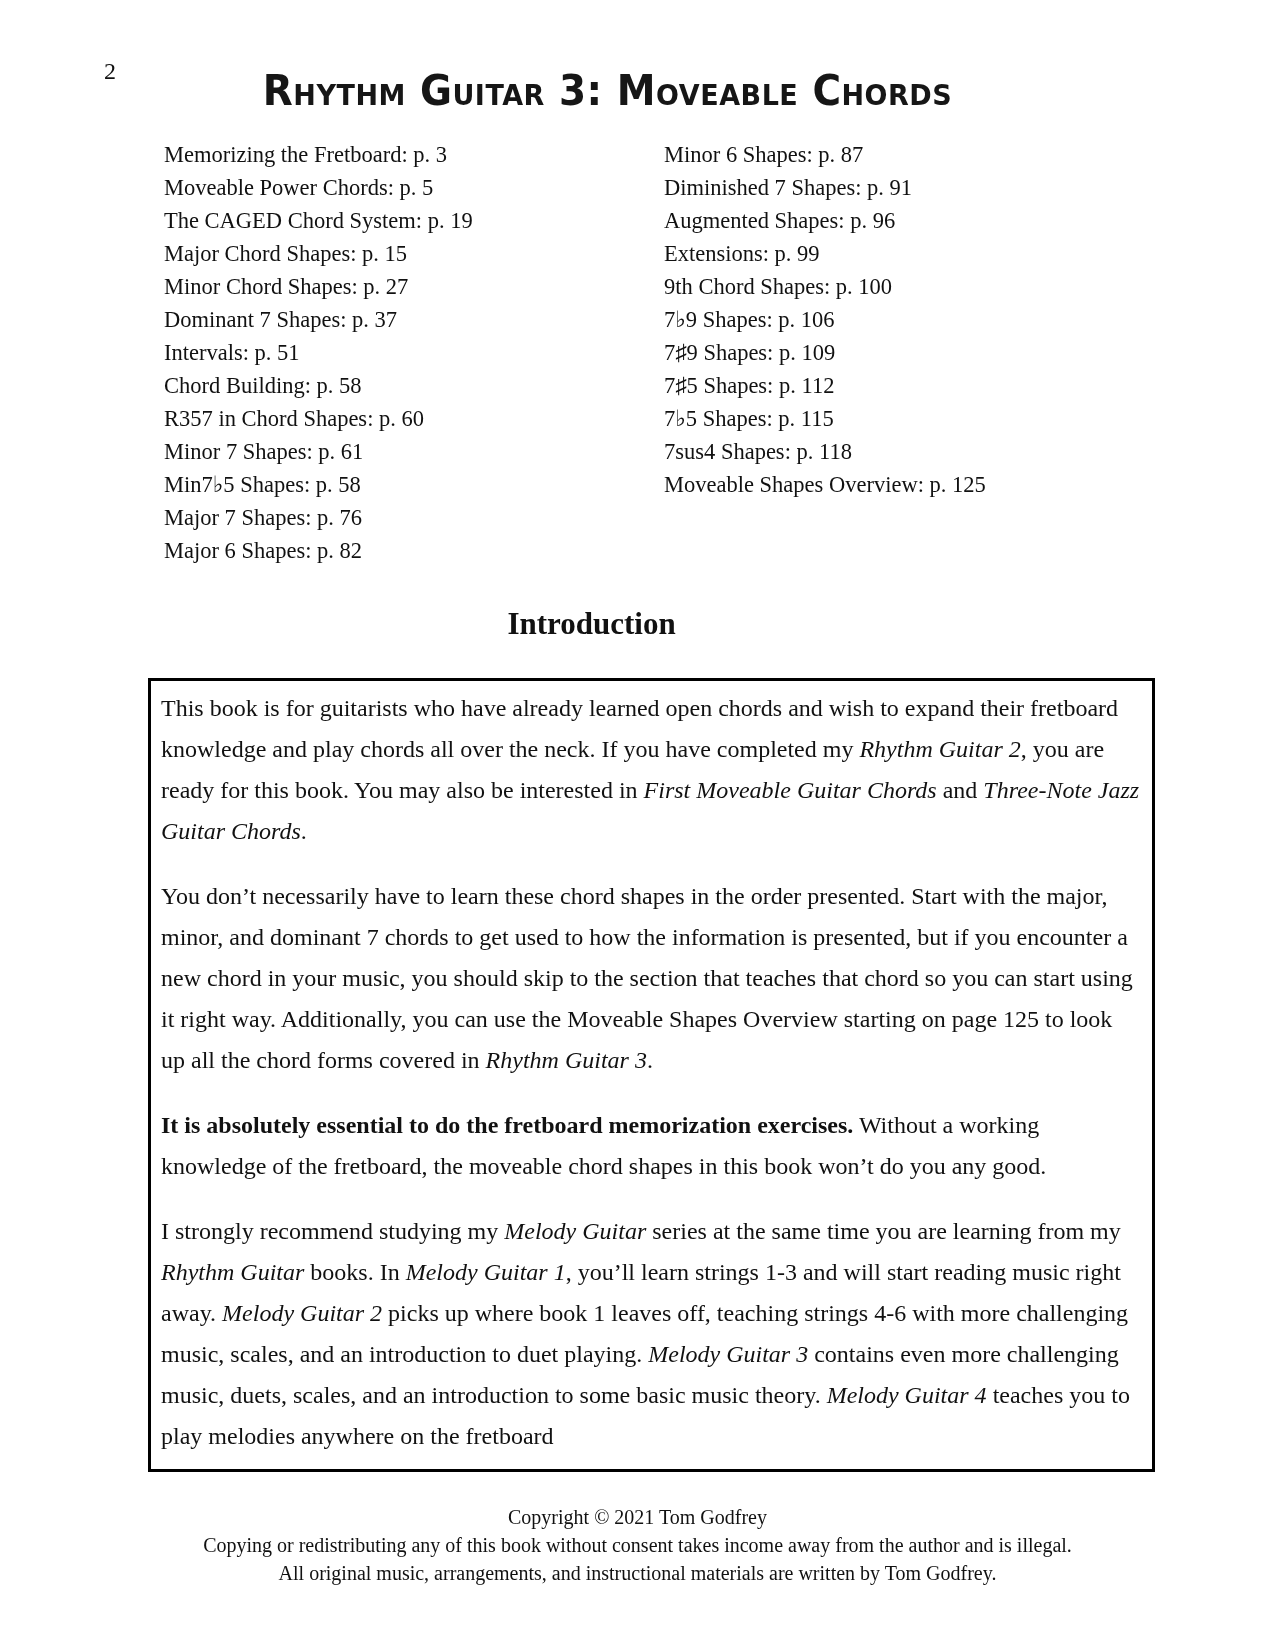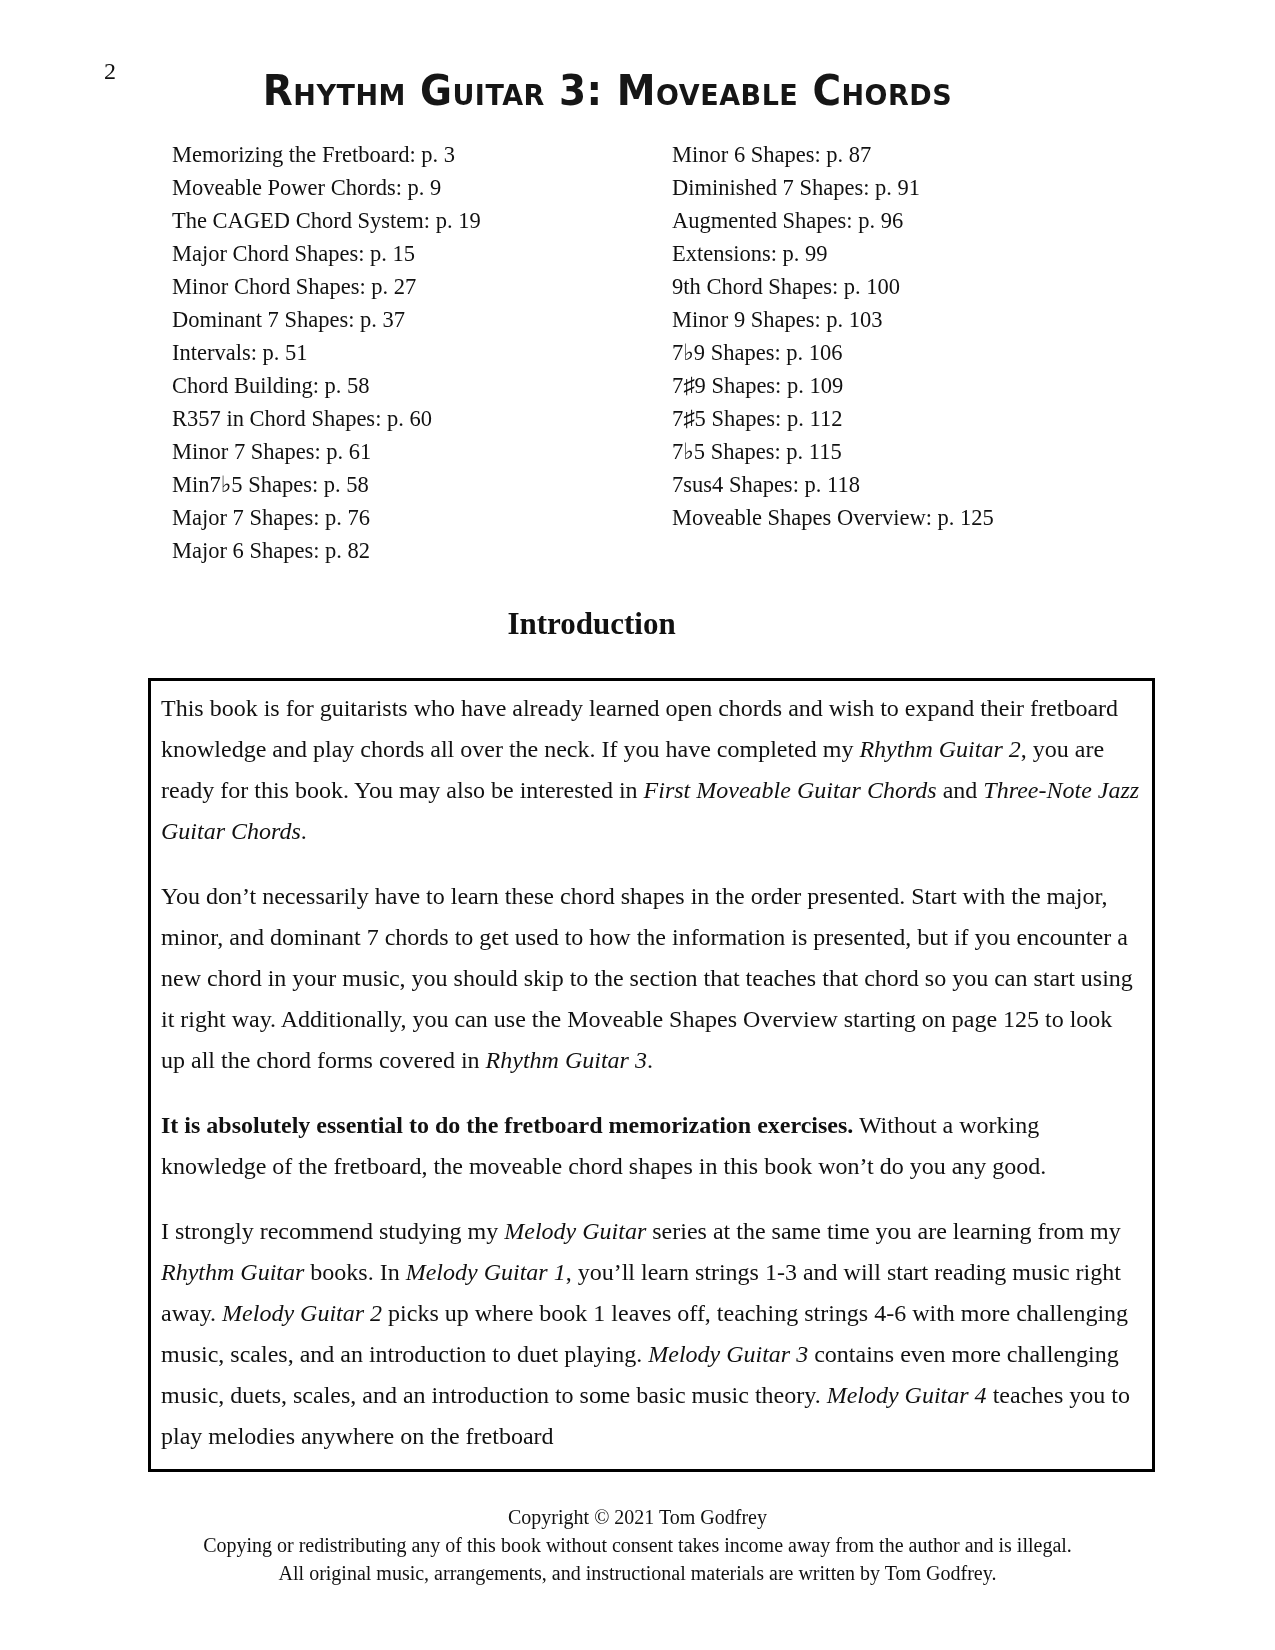--- a/index.html
+++ b/index.html
@@ -37,21 +37,21 @@
     font-variant: small-caps;
     font-size: 39px;
     letter-spacing: 0.5px;
     color: #161616;
     transform: scaleY(1.08);
     transform-origin: top center;
   }
   .toc {
     position: absolute;
     top: 138px;
-    left: 172px;
+    left: 164px;
     right: 60px;
     display: flex;
     font-size: 22.5px;
     justify-content: center;
   }
   .toc-col-left  { width: 500px; flex: 0 0 auto; }
   .toc-col-right { flex: 1 1 auto; }
   .toc .list-line {
     line-height: 33px;
     white-space: nowrap;
@@ -106,40 +106,39 @@
 
 <div class="sheet">
 
   <div class="page-number">2</div>
 
   <h1 class="book-title">Rhythm Guitar 3: Moveable Chords</h1>
 
   <div class="toc">
     <div class="toc-col-left">
         <div class="list-line">Memorizing the Fretboard: p. 3</div>
-        <div class="list-line">Moveable Power Chords: p. 9</div>
+        <div class="list-line">Moveable Power Chords: p. 5</div>
         <div class="list-line">The CAGED Chord System: p. 19</div>
         <div class="list-line">Major Chord Shapes: p. 15</div>
         <div class="list-line">Minor Chord Shapes: p. 27</div>
         <div class="list-line">Dominant 7 Shapes: p. 37</div>
         <div class="list-line">Intervals: p. 51</div>
         <div class="list-line">Chord Building: p. 58</div>
         <div class="list-line">R357 in Chord Shapes: p. 60</div>
         <div class="list-line">Minor 7 Shapes: p. 61</div>
         <div class="list-line">Min7♭5 Shapes: p. 58</div>
         <div class="list-line">Major 7 Shapes: p. 76</div>
         <div class="list-line">Major 6 Shapes: p. 82</div>
       </div>
     <div class="toc-col-right">
         <div class="list-line">Minor 6 Shapes: p. 87</div>
         <div class="list-line">Diminished 7 Shapes: p. 91</div>
         <div class="list-line">Augmented Shapes: p. 96</div>
         <div class="list-line">Extensions: p. 99</div>
         <div class="list-line">9th Chord Shapes: p. 100</div>
-        <div class="list-line">Minor 9 Shapes: p. 103</div>
         <div class="list-line">7♭9 Shapes: p. 106</div>
         <div class="list-line">7♯9 Shapes: p. 109</div>
         <div class="list-line">7♯5 Shapes: p. 112</div>
         <div class="list-line">7♭5 Shapes: p. 115</div>
         <div class="list-line">7sus4 Shapes: p. 118</div>
         <div class="list-line">Moveable Shapes Overview: p. 125</div>
       </div>
   </div>
 
   <h2 class="intro-heading">Introduction</h2>

